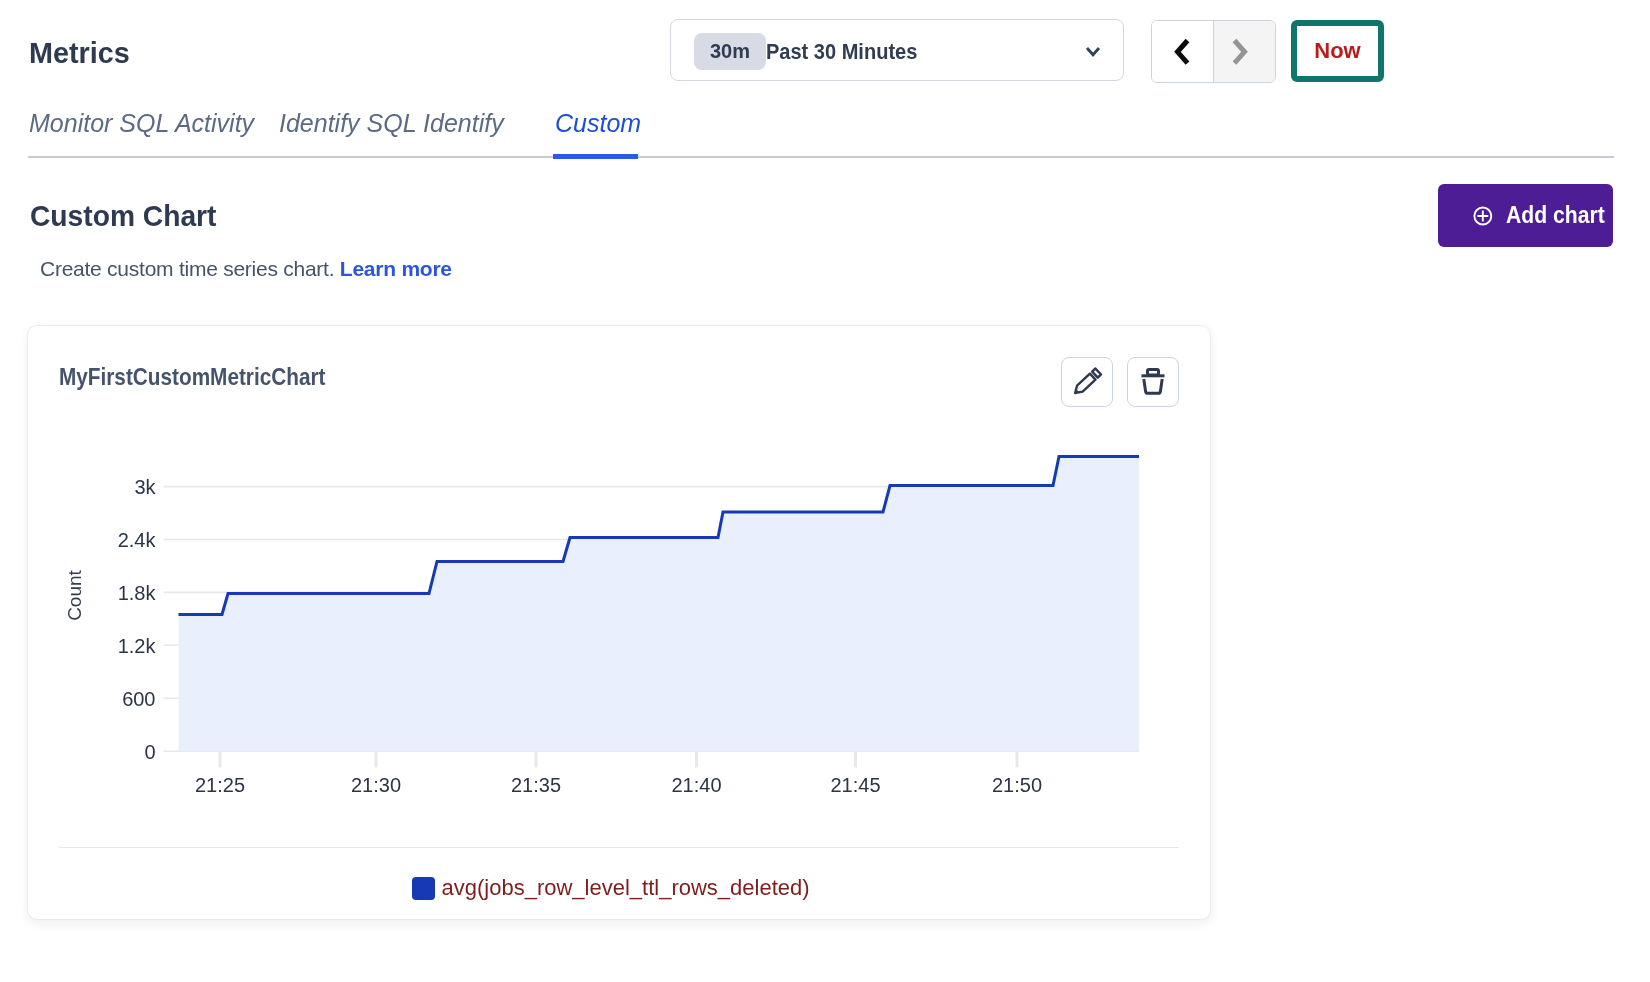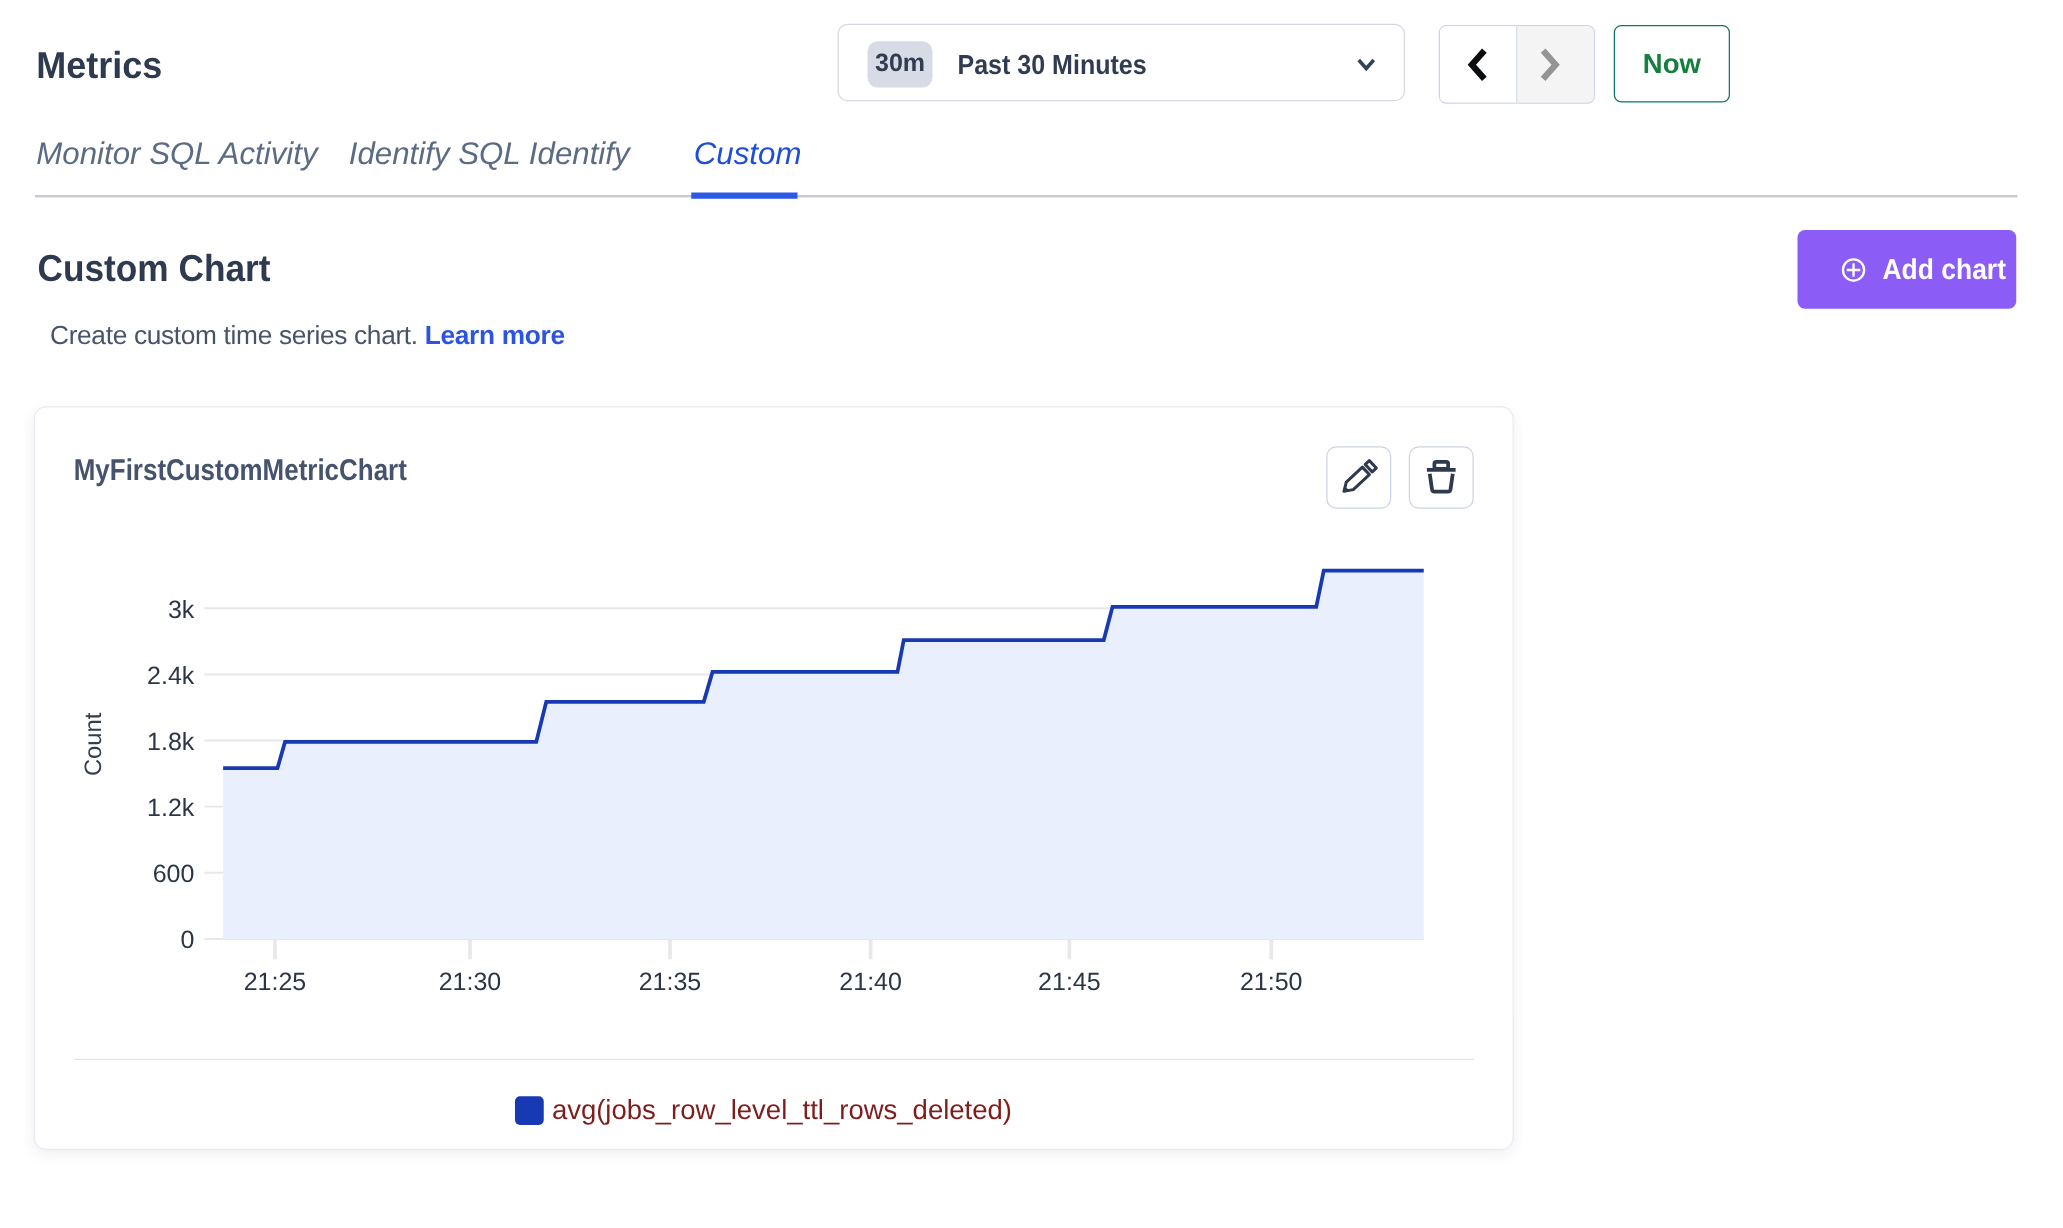--- a/index.html
+++ b/index.html
@@ -4,47 +4,47 @@
 <style>
 * { margin:0; padding:0; box-sizing:border-box; }
 html,body { width:1650px; height:982px; background:#fff; overflow:hidden;
   font-family:"Liberation Sans", sans-serif; position:relative; }
 .abs { position:absolute; }
 
 .h-metrics { left:29px; top:37.5px; font-size:30px; font-weight:bold; color:#2e3a4f; line-height:30px; transform:scaleX(0.96); transform-origin:left top; }
 
 
 .dd { left:670px; top:19px; width:454px; height:62px; border:1px solid #d6d8e1; border-radius:8px; background:#fff; }
-.dd-badge { left:694px; top:33px; width:52px; height:37px; background:#d8dbe5; border-radius:8px;
+.dd-badge { left:694px; top:33px; width:72px; height:37px; background:#d8dbe5; border-radius:8px;
   font-size:20px; font-weight:bold; color:#303c52; display:flex; align-items:center; justify-content:center; }
 .dd-label { left:766px; top:41px; font-size:22px; font-weight:bold; color:#303c52; line-height:22px;
   transform:scaleX(0.91); transform-origin:left top; white-space:nowrap; }
 .dd-chev { left:1083px; top:44px; }
 
 
 .navgroup { left:1151px; top:20px; width:125px; height:63px; border:1px solid #ccd3e6; border-radius:6px; overflow:hidden; display:flex; }
 .nav-left { width:62.5px; height:100%; background:#fff; border-right:1px solid #ccd3e6; display:flex; align-items:center; justify-content:center; }
 .nav-right { width:62.5px; height:100%; background:#f4f4f4; display:flex; align-items:center; justify-content:center; }
 
-.btn-now { left:1291px; top:20px; width:93px; height:62px; border:1px solid #0f766e; border-radius:6px; background:#fff;
-  font-size:22px; font-weight:bold; color:#15803d; display:flex; align-items:center; justify-content:center; }
+.btn-now { left:1291px; top:20px; width:93px; height:62px; border:6px solid #0f766e; border-radius:6px; background:#fff;
+  font-size:22px; font-weight:bold; color:#b91c1c; display:flex; align-items:center; justify-content:center; }
 
 
 .tab { top:111px; font-size:25px; color:#5b6b84; line-height:25px;font-style:italic; }
 .tab1 { left:29px; }
 .tab2 { left:279px; }
 .tab3 { left:555px; color:#1d4ed8; }
 .tabline { left:28px; top:156px; width:1586px; height:1.5px; background:#c9cbd4; }
 .tabink { left:553px; top:153.5px; width:85px; height:5.5px; background:#2c59e6; }
 
 
 .h-custom { left:30px; top:200.5px; font-size:30px; font-weight:bold; color:#2e3a4f; line-height:30px; transform:scaleX(0.94); transform-origin:left top; }
 .para { left:40px; top:258px; font-size:21px; color:#475368; line-height:22px; letter-spacing:-0.25px; }
 .para b { color:#2b55e0; font-weight:bold; }
-.btn-add { left:1438px; top:184px; width:175px; height:63px; background:#8b5cf6; border-radius:6px;
+.btn-add { left:1438px; top:184px; width:175px; height:63px; background:#4c1d95; border-radius:6px;
   display:flex; align-items:center; justify-content:flex-start; padding-left:35px; }
 .btn-add span { color:#fff; font-size:23px; font-weight:bold; margin-left:13px; transform:scaleX(0.92); transform-origin:left center; white-space:nowrap; }
 
 
 .card { left:27px; top:325px; width:1184px; height:595px; background:#fff; border:1px solid #e9ebf2; border-radius:10px;
   box-shadow:0 4px 10px rgba(50,60,90,0.08); }
 .card-title { left:59px; top:364.5px; font-size:24px; font-weight:bold; color:#46536d; line-height:24px; transform:scaleX(0.865); transform-origin:left top; white-space:nowrap; }
 .iconbtn { width:52px; height:50px; border:1px solid #ccd3e2; border-radius:8px; background:#fff; }
 .btn-pencil { left:1061px; top:357px; }
 .btn-trash { left:1127px; top:357px; }

